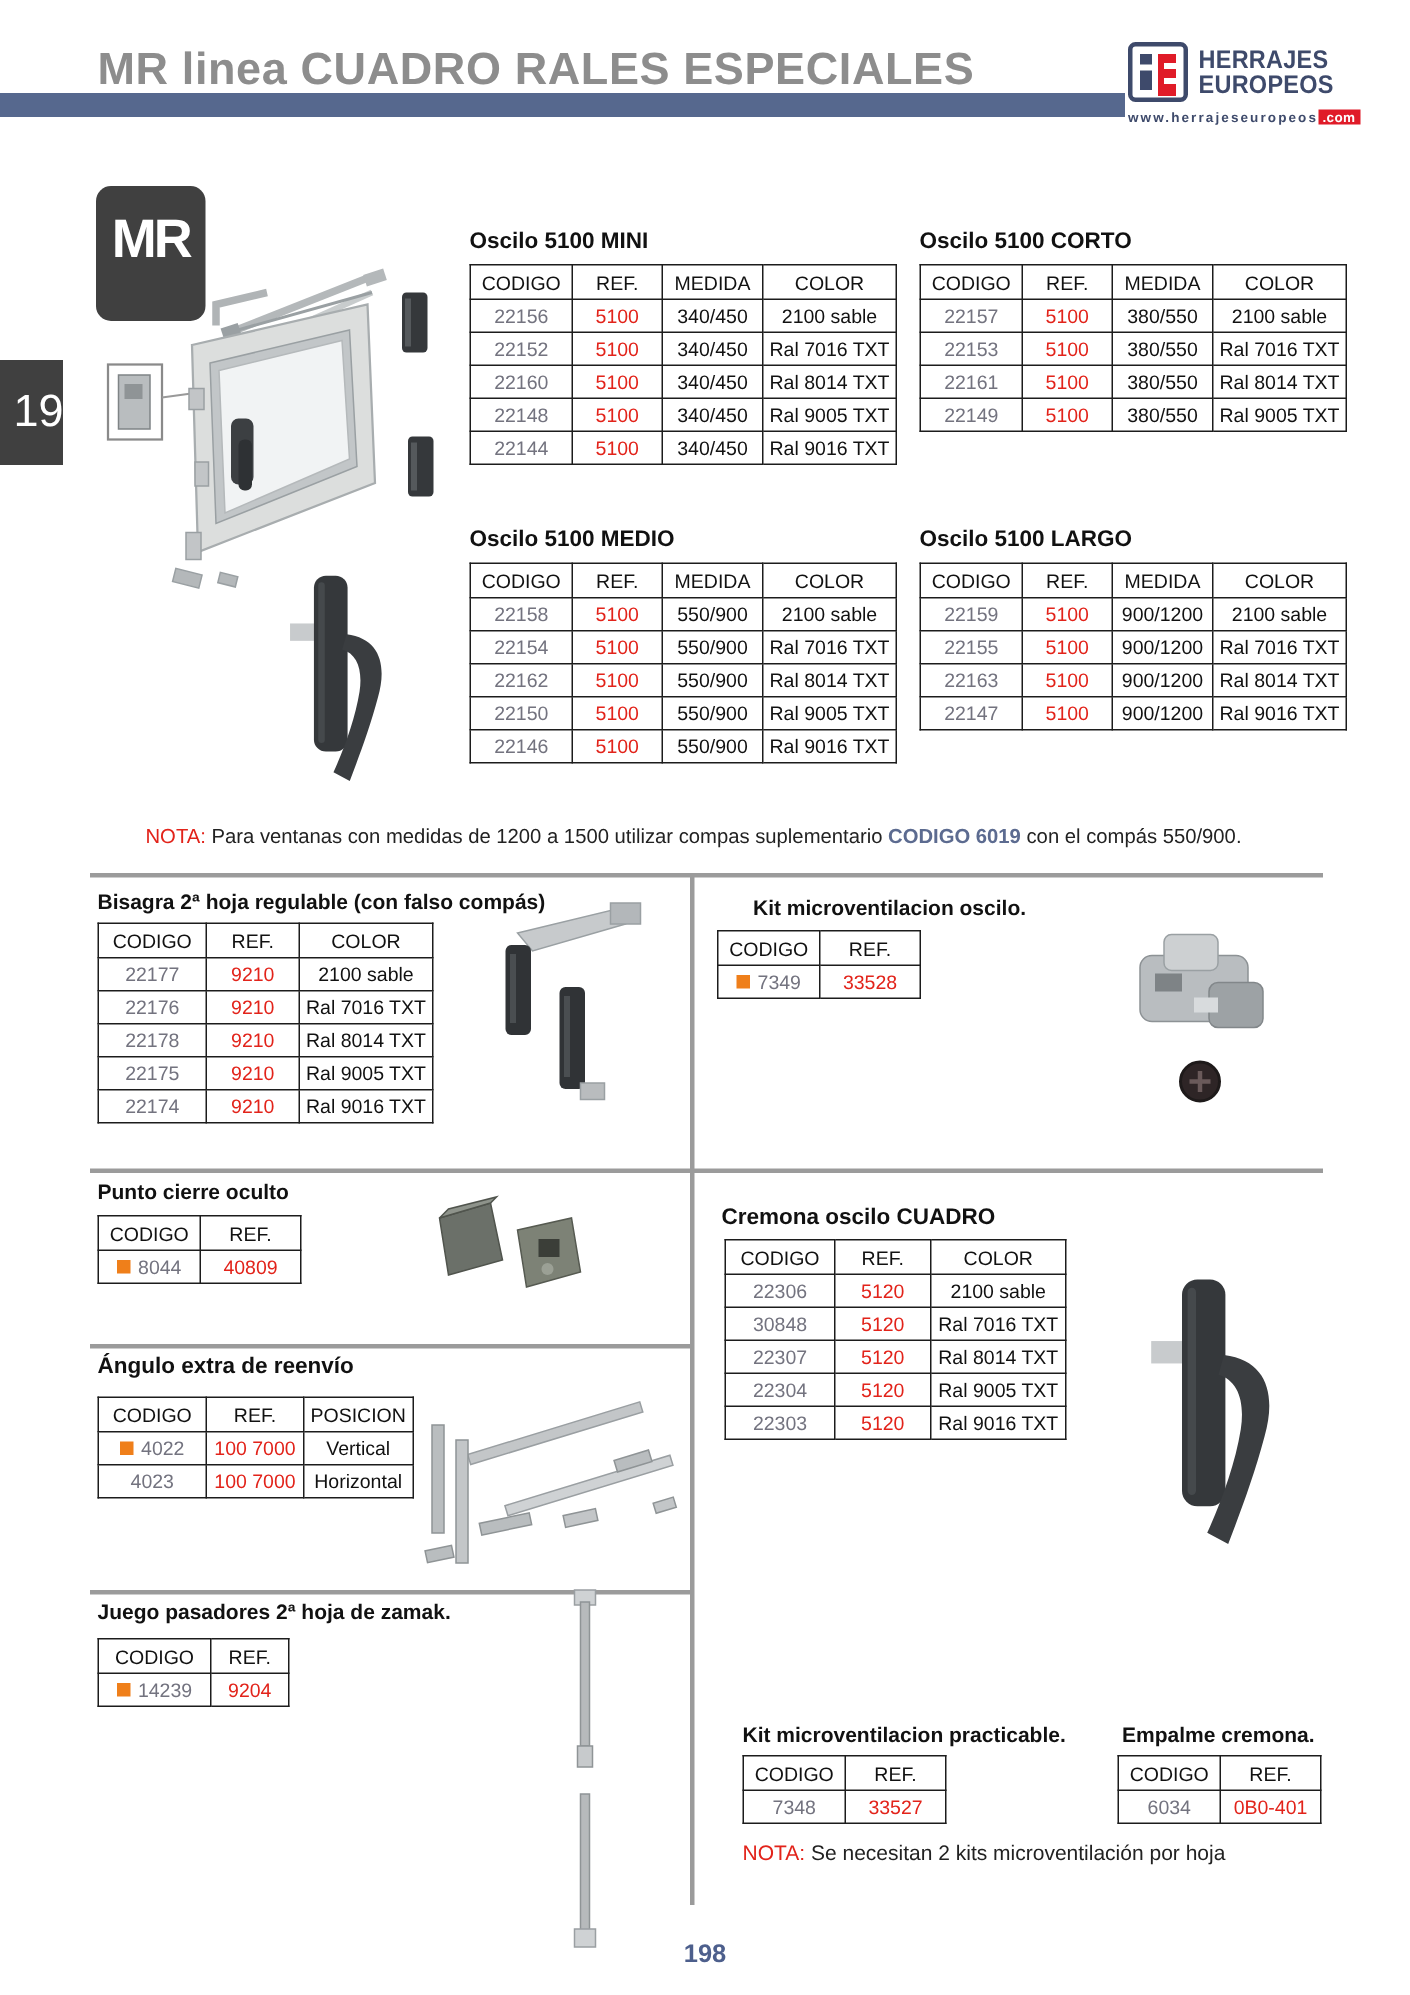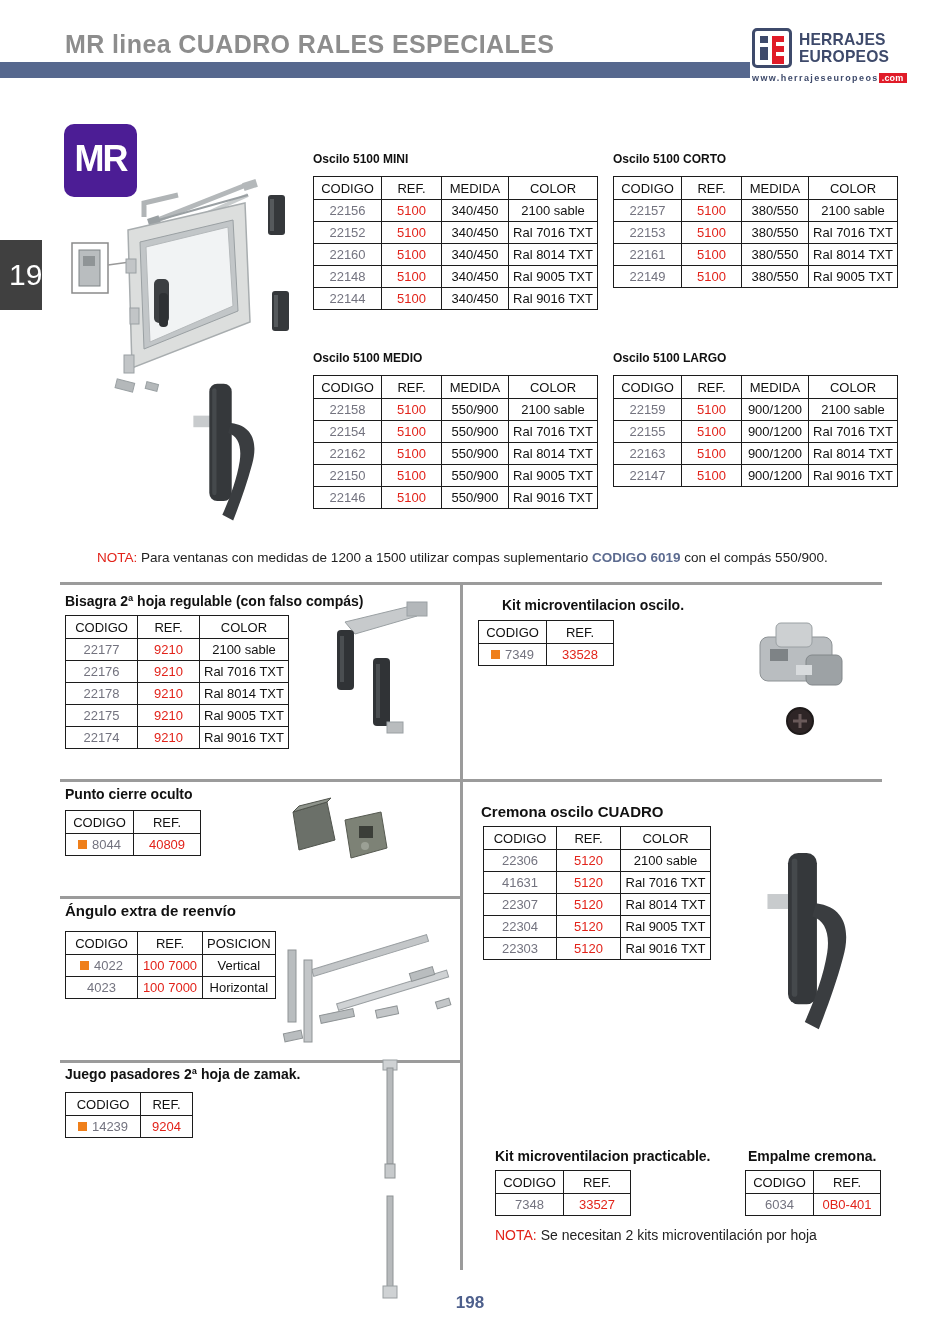--- a/index.html
+++ b/index.html
@@ -1,36 +1,36 @@
 <!DOCTYPE html>
 <html><head>
 <meta charset="utf-8">
 <style>
 *{box-sizing:border-box;margin:0;padding:0}
 html,body{background:#fff}
 .page{position:relative;width:940px;height:1330px;background:#fff;font-family:"Liberation Sans",sans-serif;overflow:hidden;color:#111}
 
 
-.page-title{position:absolute;left:65px;top:30px;font-size:25px;font-weight:bold;color:#8d8d8d;letter-spacing:.4px}
+.page-title{position:absolute;left:65px;top:30px;font-size:30px;font-weight:bold;color:#8d8d8d;letter-spacing:.4px}
 .blue-bar{position:absolute;left:0;top:62px;width:750px;height:16px;background:#56688e}
 .logo-wrap{position:absolute;left:752px;top:28px;width:150px}
 .logo-row{display:flex;align-items:center;gap:7px}
 .he-icon{position:relative;width:40px;height:40px;border:3px solid #3e4a6b;border-radius:5px;background:#fff;flex:0 0 auto}
 .he-icon .b1{position:absolute;left:5px;top:5px;width:8px;height:24px;background:#3e4a6b}
 .he-icon .b2{position:absolute;left:5px;top:12px;width:8px;height:4px;background:#fff}
 .he-icon .r1{position:absolute;left:17px;top:5px;width:12px;height:28px;background:#e01b28}
 .he-icon .r2{position:absolute;left:21px;top:11px;width:8px;height:4px;background:#fff}
 .he-icon .r3{position:absolute;left:21px;top:21px;width:8px;height:4px;background:#fff}
 .logo-text div{font-size:17px;font-weight:bold;color:#3e4a6b;line-height:17px;letter-spacing:.2px;transform:scaleX(.92);transform-origin:left}
 .logo-url{margin-top:5px;font-size:9px;font-weight:bold;color:#3e4a6b;letter-spacing:1.4px;white-space:nowrap}
 .url-com{background:#e01b28;color:#fff;padding:0 3px;letter-spacing:.2px}
 
 
 .chapter-tab{position:absolute;left:0;top:240px;width:42px;height:70px;background:#404040;color:#fff;font-size:30px;font-weight:normal;line-height:70px;padding-left:9px}
-.mr-logo{position:absolute;left:64px;top:124px;width:73px;height:73px;background:#4c1d95;border-radius:10px;color:#fff;font-size:36px;font-weight:bold;text-align:center;line-height:70px;letter-spacing:-2px}
+.mr-logo{position:absolute;left:64px;top:124px;width:73px;height:90px;background:#404040;border-radius:10px;color:#fff;font-size:36px;font-weight:bold;text-align:center;line-height:70px;letter-spacing:-2px}
 
 
 .ptable{position:absolute;border-collapse:collapse;background:#fff}
 .ptable th,.ptable td{border:1.6px solid #1c1c1c;text-align:center;font-size:13px;padding:0 4px;height:22px;white-space:nowrap;font-weight:normal}
 .ptable th{height:23px;color:#111}
 .c-codigo{color:#73737f}
 .c-ref{color:#e2231a}
 .c-val{color:#111}
 .bullet{display:inline-block;width:9px;height:9px;background:#ef7f1a;margin-right:5px;vertical-align:baseline}
 .w4 th:nth-child(1),.w4 td:nth-child(1){width:68px}
@@ -44,21 +44,21 @@
 .w3c th:nth-child(2),.w3c td:nth-child(2){width:64px}
 .w3c th:nth-child(3),.w3c td:nth-child(3){width:90px}
 .w3p th:nth-child(1),.w3p td:nth-child(1){width:72px}
 .w3p th:nth-child(2),.w3p td:nth-child(2){width:65px}
 .w3p th:nth-child(3),.w3p td:nth-child(3){width:66px}
 .w2 th:nth-child(1),.w2 td:nth-child(1){width:68px}
 .w2 th:nth-child(2),.w2 td:nth-child(2){width:67px}
 .w2s th:nth-child(1),.w2s td:nth-child(1){width:75px}
 .w2s th:nth-child(2),.w2s td:nth-child(2){width:52px}
 
-.tbl-title{position:absolute;font-size:12px;font-weight:bold;color:#111}
+.tbl-title{position:absolute;font-size:15px;font-weight:bold;color:#111}
 .sec-title{position:absolute;font-size:14px;font-weight:bold;color:#111}
 
 
 .divider-h{position:absolute;background:#9b9b9b;height:3px}
 .divider-v{position:absolute;background:#9b9b9b;width:3px}
 
 
 .note{position:absolute;font-size:13.5px;color:#222;white-space:nowrap}
 .note .nota{color:#e2231a;font-weight:normal}
 .note .codigo-ref{color:#5c6b90;font-weight:bold}
@@ -469,21 +469,21 @@
           <th>COLOR</th>
         </tr>
       </thead>
       <tbody>
         <tr>
           <td class="c-codigo">22306</td>
           <td class="c-ref">5120</td>
           <td class="c-val">2100 sable</td>
         </tr>
         <tr>
-          <td class="c-codigo">41631</td>
+          <td class="c-codigo">30848</td>
           <td class="c-ref">5120</td>
           <td class="c-val">Ral 7016 TXT</td>
         </tr>
         <tr>
           <td class="c-codigo">22307</td>
           <td class="c-ref">5120</td>
           <td class="c-val">Ral 8014 TXT</td>
         </tr>
         <tr>
           <td class="c-codigo">22304</td>

